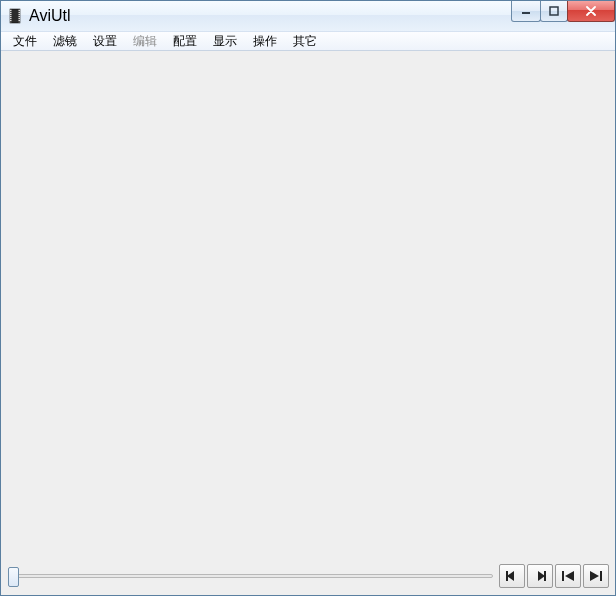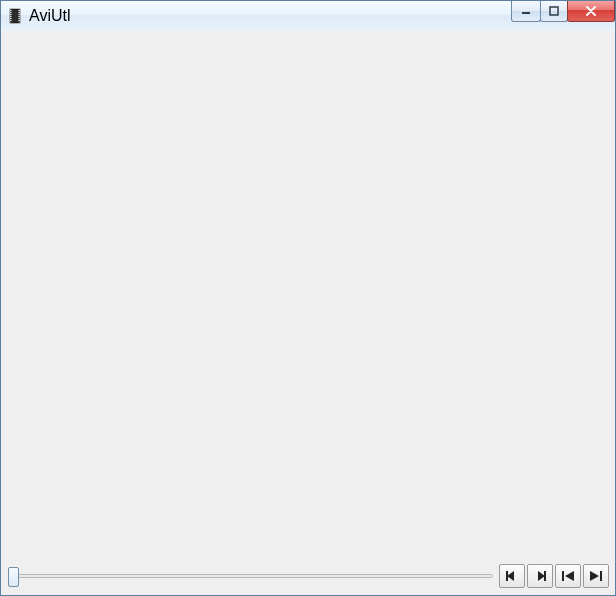--- a/index.html
+++ b/index.html
@@ -163,20 +163,30 @@
           </svg>
       </div>
       <div class="win-btn win-close">
         <svg width="12" height="10" viewBox="0 0 12 10">
           <path d="M2 1 L10 9 M10 1 L2 9" stroke="#fff" stroke-width="1.8" stroke-linecap="round"></path>
         </svg>
       </div>
     </div>
   </div>
 
+  <div class="menubar">
+    <div class="menu-item">文件</div>
+    <div class="menu-item">滤镜</div>
+    <div class="menu-item">设置</div>
+    <div class="menu-item disabled">编辑</div>
+    <div class="menu-item">配置</div>
+    <div class="menu-item">显示</div>
+    <div class="menu-item">操作</div>
+    <div class="menu-item">其它</div>
+  </div>
 
   <div class="client">
     <div class="canvas"></div>
 
     <div class="bottom">
       <div class="slider-wrap">
         <div class="slider-track">
           <div class="slider-thumb"></div>
         </div>
       </div>

